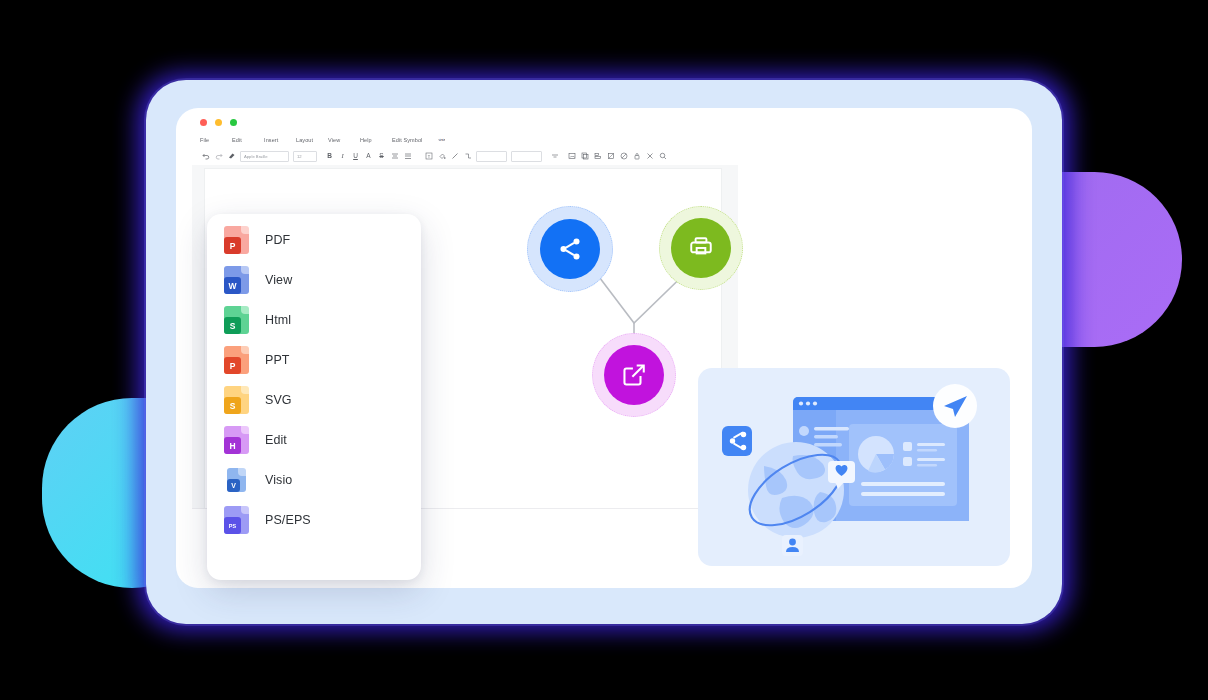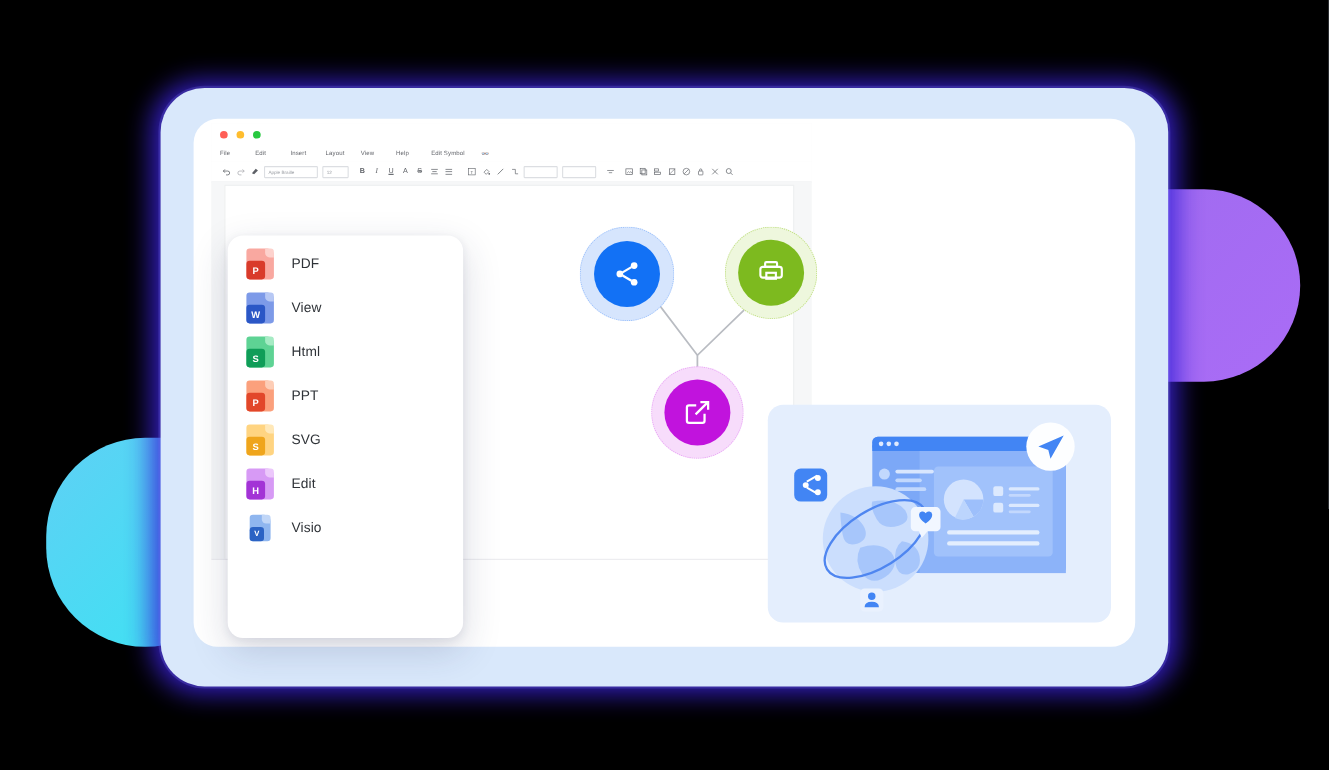--- a/index.html
+++ b/index.html
@@ -433,20 +433,28 @@
 
     <div class="ex-row">
       <div class="ficon" style="width:19px;flex:0 0 19px;height:24px;margin-left:3px">
         <div class="sheet" style="background:#8fb6ef"></div>
         <div class="fold" style="background:#c0d6f7"></div>
         <div class="badge" style="background:#2b63c4;width:13px;height:13px;font-size:7px">V</div>
       </div>
       <div class="ex-label" style="margin-left:3px">Visio</div>
     </div>
 
+    <div class="ex-row">
+      <div class="ficon">
+        <div class="sheet" style="background:#9d9bf5"></div>
+        <div class="fold" style="background:#c8c6fa"></div>
+        <div class="badge sm" style="background:#5b52e8">PS</div>
+      </div>
+      <div class="ex-label">PS/EPS</div>
+    </div>
   </div>
 
   <div class="illus-card">
     <svg width="312" height="198" viewBox="0 0 312 198">
 
       <rect x="95" y="29" width="176" height="124" rx="5" fill="#7ca8f7"></rect>
       <rect x="95" y="29" width="176" height="13" rx="5" fill="#4285f4"></rect>
       <rect x="95" y="37" width="176" height="5" fill="#4285f4"></rect>
       <circle cx="103" cy="35.5" r="2.1" fill="#dfeafe"></circle>
       <circle cx="110" cy="35.5" r="2.1" fill="#dfeafe"></circle>

